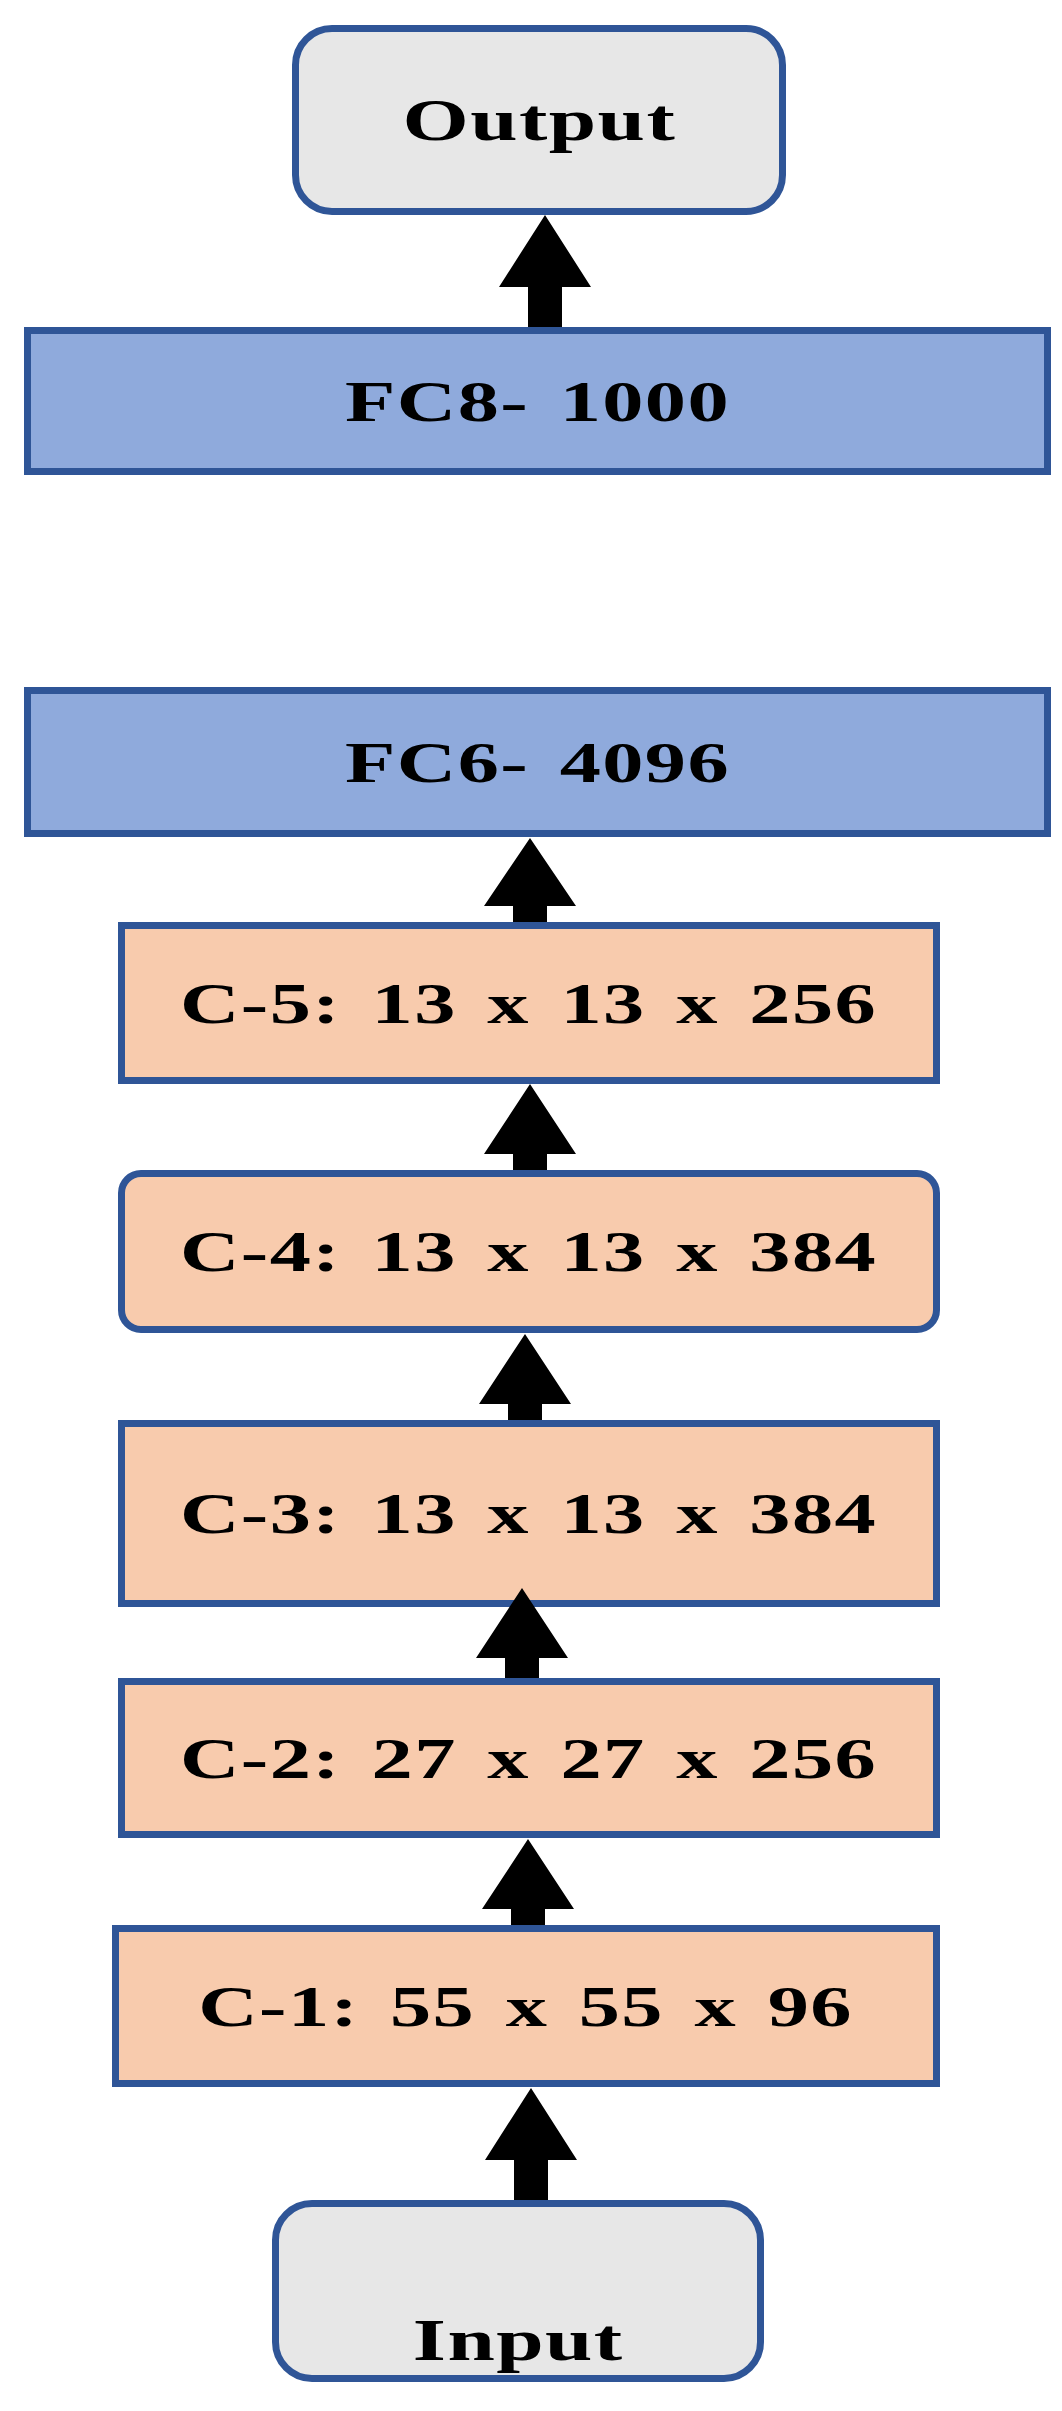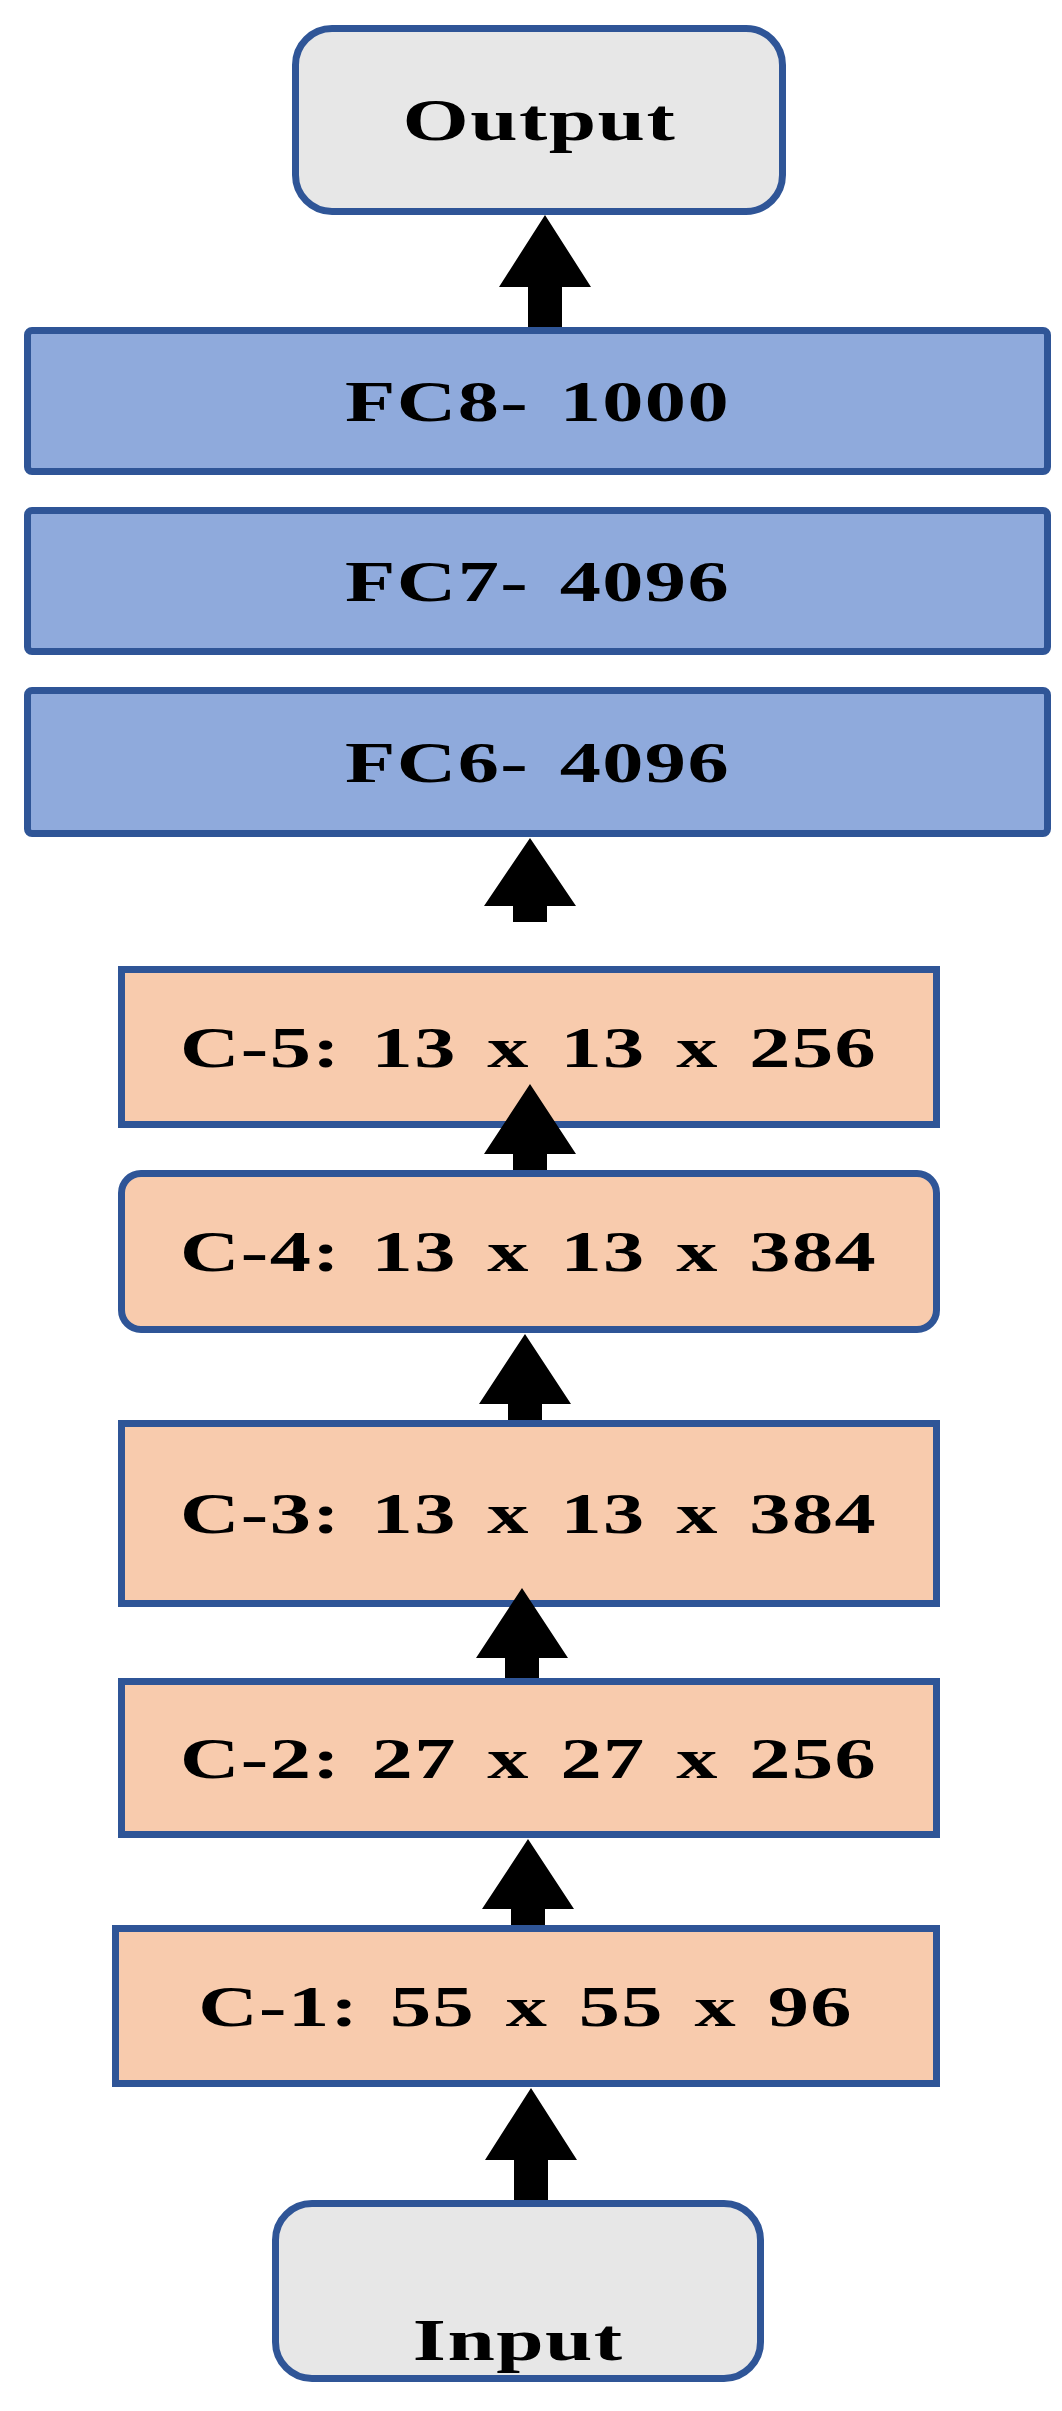--- a/index.html
+++ b/index.html
@@ -17,26 +17,26 @@
     font-family:"Liberation Serif","DejaVu Serif",serif;
     overflow:hidden;
   }
   .diagram{position:relative;width:1062px;height:2411px;}
   .node{
     position:absolute;box-sizing:border-box;
     border:7px solid var(--border);
     display:flex;align-items:center;justify-content:center;
     font-weight:bold;font-size:58px;color:var(--text);
   }
-  .fc{left:24px;width:1027px;height:148px;background:var(--fc-fill);border-radius:8px;}
+  .fc{left:24px;width:1027px;height:148px;background:var(--fc-fill);}
   #fc8{top:327px;}
   #fc7{top:507px;}
   #fc6{top:687px;height:150px;}
   .conv{left:118px;width:822px;background:var(--conv-fill);}
-  #c5{top:922px;height:162px;margin-top:44px;}
+  #c5{top:922px;height:162px;}
   #c4{top:1170px;height:163px;border-radius:23px;}
   #c3{top:1420px;height:187px;}
   #c2{top:1678px;height:160px;}
   #c1{top:1925px;height:162px;left:112px;width:828px;}
   .terminal{
     background:var(--terminal-fill);
     border-radius:40px;font-size:60px;
   }
   #output{left:292px;top:25px;width:494px;height:190px;}
   #input{left:272px;top:2200px;width:492px;height:182px;align-items:flex-end;}
@@ -64,23 +64,20 @@
   </div>
 
   <svg class="arrow" id="a1" viewBox="0 0 92 112" xmlns="http://www.w3.org/2000/svg">
     <path d="M46 0 L92 72 L63 72 L63 112 L29 112 L29 72 L0 72 Z"></path>
   </svg>
 
   <div class="node fc" id="fc8">
     <span class="label">FC8- 1000</span>
   </div>
 
-  <div class="node fc" id="fc7">
-    <span class="label">FC7- 4096</span>
-  </div>
 
   <div class="node fc" id="fc6">
     <span class="label">FC6- 4096</span>
   </div>
 
   <svg class="arrow" id="a2" viewBox="0 0 92 84" xmlns="http://www.w3.org/2000/svg">
     <path d="M46 0 L92 68 L63 68 L63 84 L29 84 L29 68 L0 68 Z"></path>
   </svg>
 
   <div class="node conv" id="c5">

